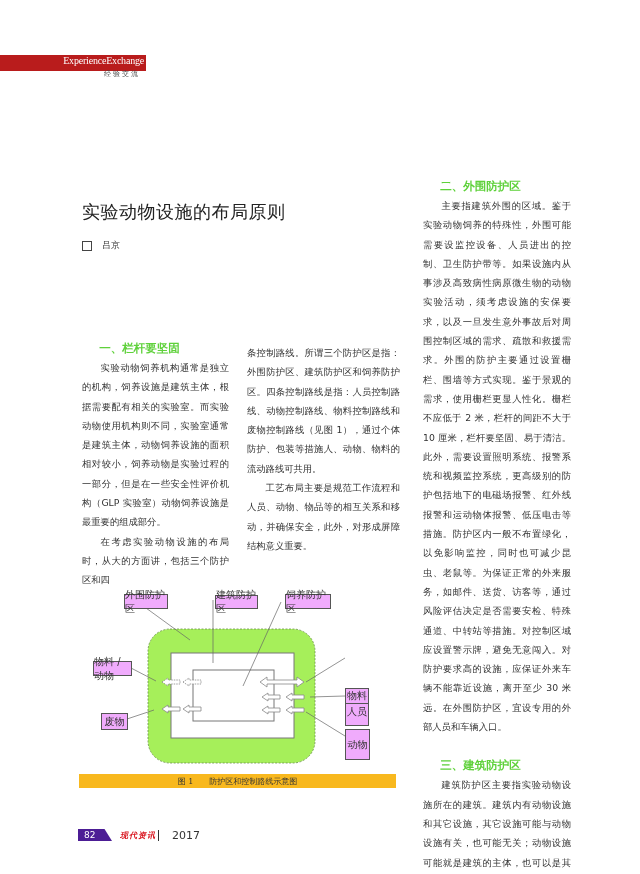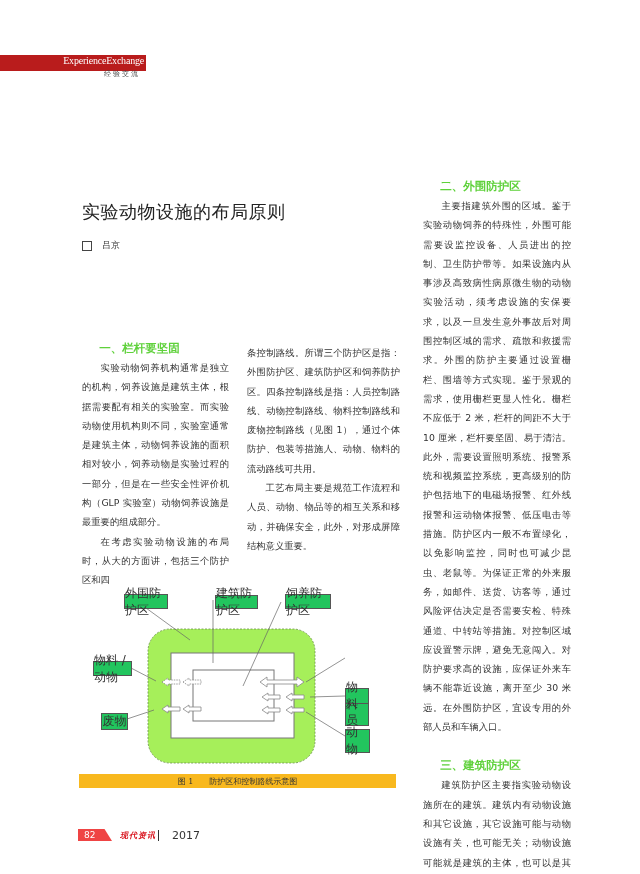--- a/index.html
+++ b/index.html
@@ -12,24 +12,24 @@
   .author { position:absolute; left:82px; top:239px; font-size:9px; color:#333; display:flex; align-items:center; gap:10px; }
   .author .box { width:8px; height:8px; border:1px solid #444; display:inline-block; }
   .col { position:absolute; font-size:9.3px; line-height:19.3px; color:#333; text-align:justify; }
   .col p { margin:0; text-indent:2em; }
   .col p.noind { text-indent:0; }
   .h-green { color:#5fd13b; font-size:11.5px; margin:0; line-height:20px; }
   #col1 { left:82px; top:338px; width:147px; }
   #col2 { left:247px; top:343px; width:153px; }
   #col3 { left:423px; top:176px; width:148px; }
   .diagram { position:absolute; left:0; top:0; width:640px; height:874px; pointer-events:none; }
-  .lbl { position:absolute; border:1px solid #555; background:#22c55e; font-size:12px; color:#333; display:flex; align-items:center; justify-content:center; box-sizing:border-box; pointer-events:auto; }
+  .lbl { position:absolute; border:1px solid #555; background:#f0abfc; font-size:10px; color:#333; display:flex; align-items:center; justify-content:center; box-sizing:border-box; pointer-events:auto; }
   .caption { position:absolute; left:79px; top:774px; width:317px; height:14px; background:#f8b81e; font-family:"DejaVu Serif",serif; font-size:8px; color:#333; display:flex; align-items:center; justify-content:center; gap:16px; }
   .footer { position:absolute; left:78px; top:829px; height:12px; display:flex; align-items:center; }
-  .page-no { background:#ef4444; color:#fff; font-size:9px; width:34px; height:12px; line-height:12px; padding-left:6px; box-sizing:border-box;
+  .page-no { background:#4c1d95; color:#fff; font-size:9px; width:34px; height:12px; line-height:12px; padding-left:6px; box-sizing:border-box;
              clip-path:polygon(0 0, 78% 0, 100% 100%, 0 100%); }
   .mag { color:#d9141e; font-family:"DejaVu Serif",serif; font-size:8px; font-weight:bold; font-style:italic; margin-left:8px; letter-spacing:1px; }
   .year { color:#333; font-size:11px; border-left:1px solid #333; padding-left:13px; margin-left:2px; line-height:11px; }
 </style>
 </head>
 <body>
 
 <div class="header-bar">
   <span class="header-en">ExperienceExchange</span>
 </div>
@@ -114,21 +114,21 @@
     </g>
 </svg>
 
 <div class="lbl" style="left:124px;top:594px;width:44px;height:15px;">外围防护区</div>
 <div class="lbl" style="left:215px;top:595px;width:43px;height:14px;">建筑防护区</div>
 <div class="lbl" style="left:285px;top:594px;width:46px;height:15px;">饲养防护区</div>
 <div class="lbl" style="left:93px;top:661px;width:39px;height:15px;">物料 / 动物</div>
 <div class="lbl" style="left:101px;top:713px;width:27px;height:17px;">废物</div>
 <div class="lbl" style="left:345px;top:651px;width:24px;height:28px;margin-top:47px;">人员</div>
 <div class="lbl" style="left:345px;top:688px;width:24px;height:16px;">物料</div>
-<div class="lbl" style="left:345px;top:729px;width:25px;height:24px;">动物</div>
+<div class="lbl" style="left:345px;top:729px;width:25px;height:31px;">动物</div>
 
 <div class="caption">
   <span>图 1</span>
   <span>防护区和控制路线示意图</span>
 </div>
 
 <div class="footer">
   <span class="page-no">82</span>
   <span class="mag">现代资讯</span>
   <span class="year">2017</span>

